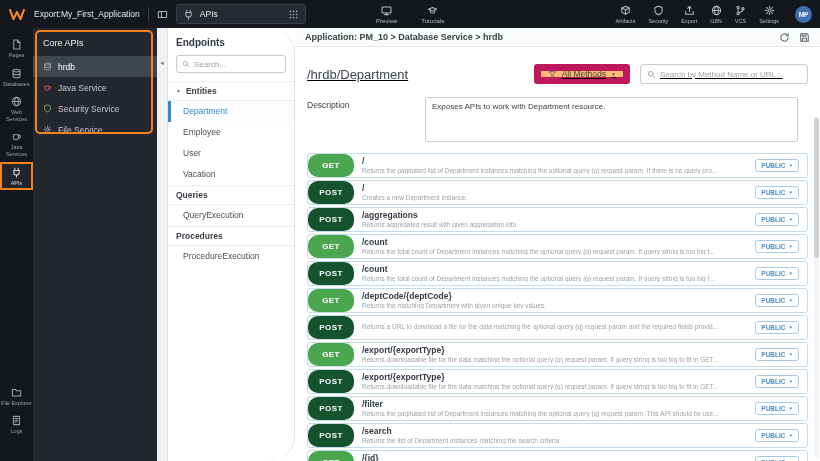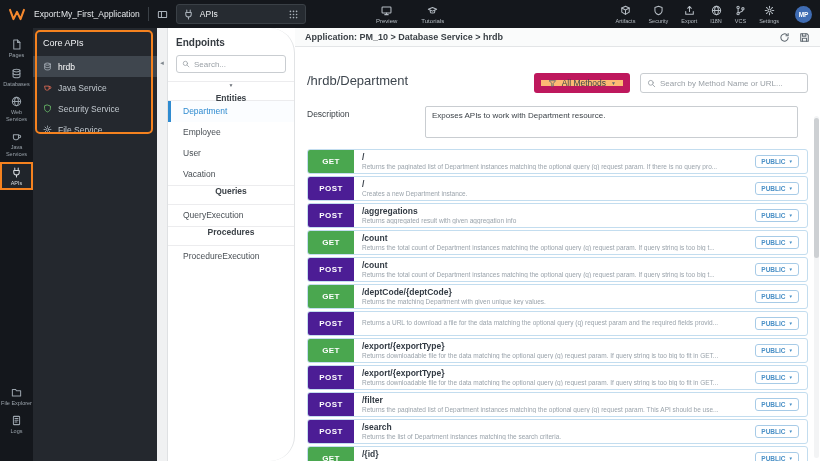--- a/index.html
+++ b/index.html
@@ -49,49 +49,49 @@
   
   .collapse-strip{width:11px;background:#f0f1f2;border-right:1px solid #dfe1e3;display:flex;justify-content:center;flex:0 0 auto;cursor:pointer;}
   .col-arrow{font-size:6px;color:#7d858c;margin-top:32px;}
 
   
   .endpoints{width:127px;background:#fff;border-right:1px solid #e1e3e5;flex:0 0 auto;border-radius:25px;}
   .ep-title{font-size:10px;font-weight:bold;color:#343a40;padding:9px 8px 7px;}
   .ep-search{display:flex;align-items:center;gap:4px;margin:0 8px 8px;border:1px solid #c9cdd1;border-radius:3px;height:18px;padding:0 5px;color:#9aa0a6;}
   .ep-search svg{width:8px;height:8px;flex:0 0 auto;}
   .ep-search input{border:none;outline:none;width:100%;font-size:8px;color:#333;background:transparent;}
-  .ep-section{display:flex;align-items:center;gap:5px;height:20px;padding:0 8px;font-size:8.5px;font-weight:bold;color:#3c4248;border-top:1px solid #ececee;border-bottom:1px solid #ececee;cursor:pointer;flex-direction:column;}
+  .ep-section{display:flex;align-items:center;gap:5px;height:20px;padding:0 8px;font-size:8.5px;font-weight:bold;color:#3c4248;border-top:1px solid #ececee;border-bottom:1px solid #ececee;cursor:pointer;}
   .ep-caret{font-size:5px;color:#6a7077;}
   .ep-item{height:21px;line-height:21px;padding:0 8px 0 15px;font-size:8.5px;color:#494f55;cursor:pointer;white-space:nowrap;}
   .ep-item.selected{color:#2f8bd0;border-left:3px solid #2f8bd0;padding-left:12px;background:#fbfdff;}
 
   
   .main{flex:1;position:relative;background:#fff;min-width:0;}
   .appbar{display:flex;align-items:center;height:19px;background:#fafbfb;border-bottom:1px solid #e3e5e7;padding:0 10px;}
   .crumb{font-size:9px;font-weight:bold;color:#3a4046;}
   .appbar-icons{margin-left:auto;display:flex;gap:9px;color:#5f6870;}
   .appbar-icons svg{width:11px;height:11px;cursor:pointer;}
   .content{padding:8px 12px 0;}
-  .titlerow{display:flex;align-items:flex-start;margin-top:18px;}
+  .titlerow{display:flex;align-items:center;margin-top:9px;text-decoration:underline;}
   .page-title{font-size:13px;font-weight:normal;color:#3e464e;}
   .controls{margin-left:auto;display:flex;gap:10px;align-items:center;}
   .dropdown{display:flex;align-items:center;gap:5px;height:20px;border:7px solid #be185d;border-radius:3px;padding:0 7px;font-size:8.5px;color:#3c4248;cursor:pointer;white-space:nowrap;background:#fdba74;}
   .dropdown svg{width:9px;height:9px;color:#5f6870;}
   .dd-caret{font-size:5px;color:#5f6870;}
   .searchbox{display:flex;align-items:center;gap:4px;width:168px;height:20px;border:1px solid #c9cdd1;border-radius:3px;padding:0 6px;color:#9aa0a6;background:#fff;}
   .searchbox svg{width:9px;height:9px;flex:0 0 auto;}
   .searchbox input{border:none;outline:none;flex:1;font-size:8px;min-width:0;background:transparent;}
   .descrow{display:flex;margin-top:13px;}
   .desc-label{width:118px;flex:0 0 auto;font-size:8.5px;color:#3c4248;padding-top:3px;}
-  .desc-input{flex:1;height:32px;margin-right:10px;border:1px solid #c9cdd1;border-radius:2px;font-size:8px;color:#3c4248;padding:4px 6px;resize:none;outline:none;}
+  .desc-input{flex:1;height:45px;margin-right:10px;border:1px solid #c9cdd1;border-radius:2px;font-size:8px;color:#3c4248;padding:4px 6px;resize:none;outline:none;}
   .rows{margin-top:11px;}
   .row{display:flex;align-items:stretch;height:25px;margin-bottom:2px;border:1px solid #c3ddef;border-radius:3px;overflow:hidden;background:#fff;cursor:pointer;}
-  .method{flex:0 0 46px;display:flex;align-items:center;justify-content:center;font-size:8px;font-weight:bold;color:#fff;letter-spacing:.4px;background:#888;}
+  .method{flex:0 0 46px;display:flex;align-items:center;justify-content:center;font-size:8px;font-weight:bold;color:#fff;letter-spacing:.4px;background:#888;border-radius:10px;}
   .method.get{background:#4aa74f;}
-  .method.post{background:#4c1d95;}
+  .method.post{background:#14532d;}
   .rowtext{flex:1;min-width:0;display:flex;flex-direction:column;justify-content:center;padding-left:8px;gap:2px;}
   .path{font-size:8.5px;font-weight:bold;color:#333b44;line-height:1;white-space:nowrap;overflow:hidden;}
   .rdesc{font-size:6.5px;color:#9aa3ab;line-height:1;white-space:nowrap;overflow:hidden;text-overflow:ellipsis;}
   .pub-wrap{display:flex;align-items:center;padding:0 8px;}
   .public{display:inline-flex;align-items:center;gap:3px;border:1px solid #a7cbe7;border-radius:3px;color:#4a90c6;font-size:6.5px;font-weight:bold;padding:2px 5px;background:#fff;}
   .public .pub-caret{font-size:4.5px;color:#4a90c6;}
   .scrollbar{position:absolute;top:88px;right:1px;bottom:3px;width:5px;background:#f3f4f5;border-radius:3px;}
   .thumb{position:absolute;top:2px;left:0;width:5px;height:140px;background:#cdd0d3;border-radius:3px;cursor:pointer;}
 </style>
 </head>

